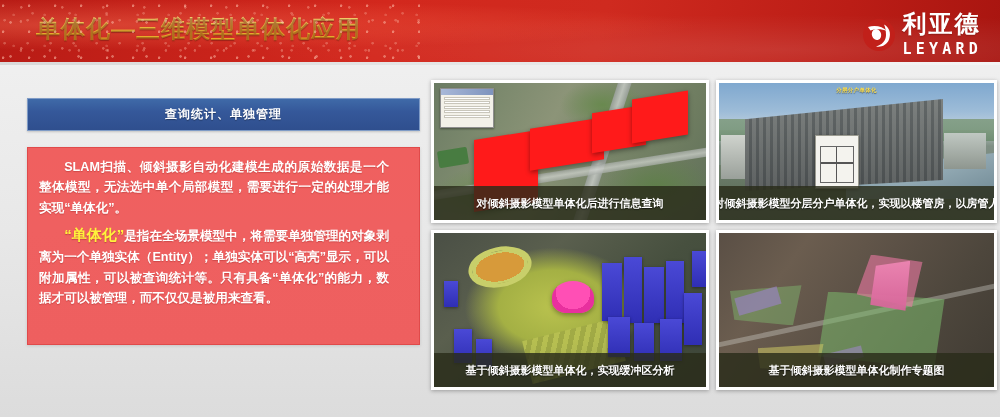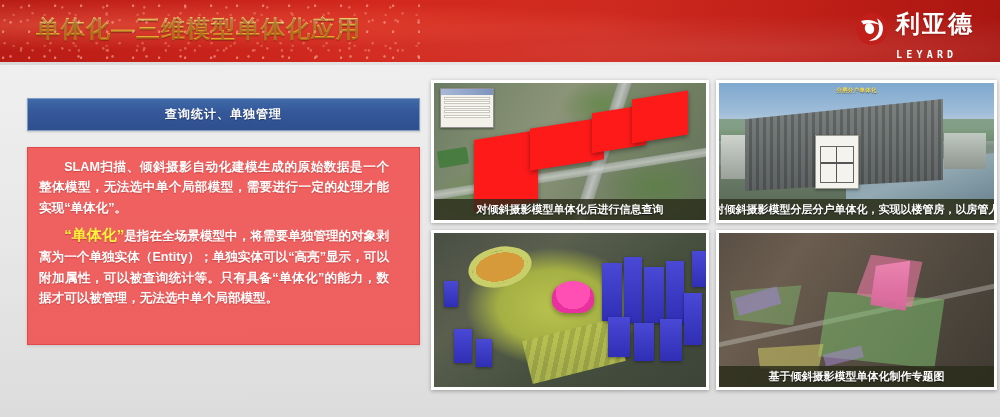--- a/index.html
+++ b/index.html
@@ -45,32 +45,32 @@
     color: #f6c343;
     background: linear-gradient(180deg,#fbe08a 0%,#f2bb38 48%,#e9a81f 100%);
     -webkit-background-clip: text; background-clip: text;
     -webkit-text-fill-color: transparent;
     text-shadow: 0 1px 1px rgba(90,20,10,.45);
     white-space: nowrap;
   }
 
   
   .logo {
-    position: absolute; right: 26px; top: 12px;
-    display: flex; gap: 7px;
+    position: absolute; right: 18px; top: 12px;
+    display: flex; align-items: center; gap: 7px;
   }
   .logo-mark { width: 34px; height: 34px; flex: 0 0 34px; }
   .logo-text { display: flex; flex-direction: column; align-items: flex-start; line-height: 1; }
   .logo-cn {
     font-size: 24px; font-weight: 700; color: #ffffff; letter-spacing: 2px;
     text-shadow: 0 1px 1px rgba(110,20,12,.5);
   }
   .logo-en {
-    font-size: 10px; font-weight: 700; color: #ffffff;
-    letter-spacing: 4.2px; margin-top: 14px;
+    font-size: 15px; font-weight: 700; color: #ffffff;
+    letter-spacing: 4.2px; margin-top: 6px;
     font-family: "DejaVu Sans Mono","Liberation Mono",monospace;
   }
 
   
   .section-bar {
     position: absolute; left: 27px; top: 98px; width: 393px; height: 33px;
     background: linear-gradient(180deg,#3f6aa8 0%,#35589a 40%,#2f4f8e 100%);
     border: 1px solid #7f9bc6;
     display: flex; align-items: center; justify-content: center;
     box-shadow: 0 1px 2px rgba(0,0,0,.18);
@@ -102,21 +102,21 @@
   
   .thumb {
     position: absolute;
     border: 3px solid #ffffff;
     box-shadow: 0 1px 4px rgba(0,0,0,.30);
     overflow: hidden;
     background: #2b2f22;
   }
   .ph { position: absolute; inset: 0; }
   .caption {
-    position: absolute; left: 0; right: 0; bottom: 0; height: 21px;
+    position: absolute; left: 0; right: 0; bottom: 0; height: 34px;
     background: rgba(42,44,26,0.82);
     color: #ffffff; font-size: 11px; font-weight: 700;
     display: flex; align-items: center; justify-content: center;
     text-shadow: 0 1px 1px rgba(0,0,0,.6);
     white-space: nowrap; overflow: hidden;
   }
 
   
   #thumb-1 { left: 431px; top: 80px;  width: 278px; height: 143px; }
   #thumb-2 { left: 716px; top: 80px;  width: 281px; height: 143px; }
@@ -314,21 +314,21 @@
 </div>
 <div class="header-underline"></div>
 
 <div class="section-bar">
   <span class="section-bar-text">查询统计、单独管理</span>
 </div>
 
 <div class="pink-box">
   <p class="pink-p">SLAM扫描、倾斜摄影自动化建模生成的原始数据是一个整体模型，无法选中单个局部模型，需要进行一定的处理才能实现“单体化”。</p>
   <p class="pink-p">
-    <span class="hl-yellow">“单体化”</span><span>是指在全场景模型中，将需要单独管理的对象剥离为一个单独实体（Entity）；单独实体可以“高亮”显示，可以附加属性，可以被查询统计等。只有具备“单体化”的能力，数据才可以被管理，无法选中单个局部模型。</span>
+    <span class="hl-yellow">“单体化”</span><span>是指在全场景模型中，将需要单独管理的对象剥离为一个单独实体（Entity）；单独实体可以“高亮”显示，可以附加属性，可以被查询统计等。只有具备“单体化”的能力，数据才可以被管理，而不仅仅是被用来查看。</span>
   </p>
 </div>
 
 <div class="thumb" id="thumb-1">
   <div class="ph photo1">
     <div class="road-a"></div>
     <div class="road-b"></div>
     <div class="green-pitch"></div>
     <div class="redbldg r1"></div>
     <div class="redbldg r2"></div>
@@ -372,20 +372,21 @@
     <div class="bb b4"></div>
     <div class="bb b5"></div>
     <div class="bb b6"></div>
     <div class="bb b7"></div>
     <div class="bb b8"></div>
     <div class="bb b9"></div>
     <div class="bb b10"></div>
     <div class="bb b11"></div>
     <div class="bb b12"></div>
   </div>
+  <div class="caption">基于倾斜摄影模型单体化，实现缓冲区分析</div>
 </div>
 
 <div class="thumb" id="thumb-4">
   <div class="ph photo4">
     <div class="p4-road"></div>
     <div class="p4-green"></div>
     <div class="p4-green2"></div>
     <div class="p4-yellow"></div>
     <div class="p4-purple"></div>
     <div class="p4-purple2"></div>

